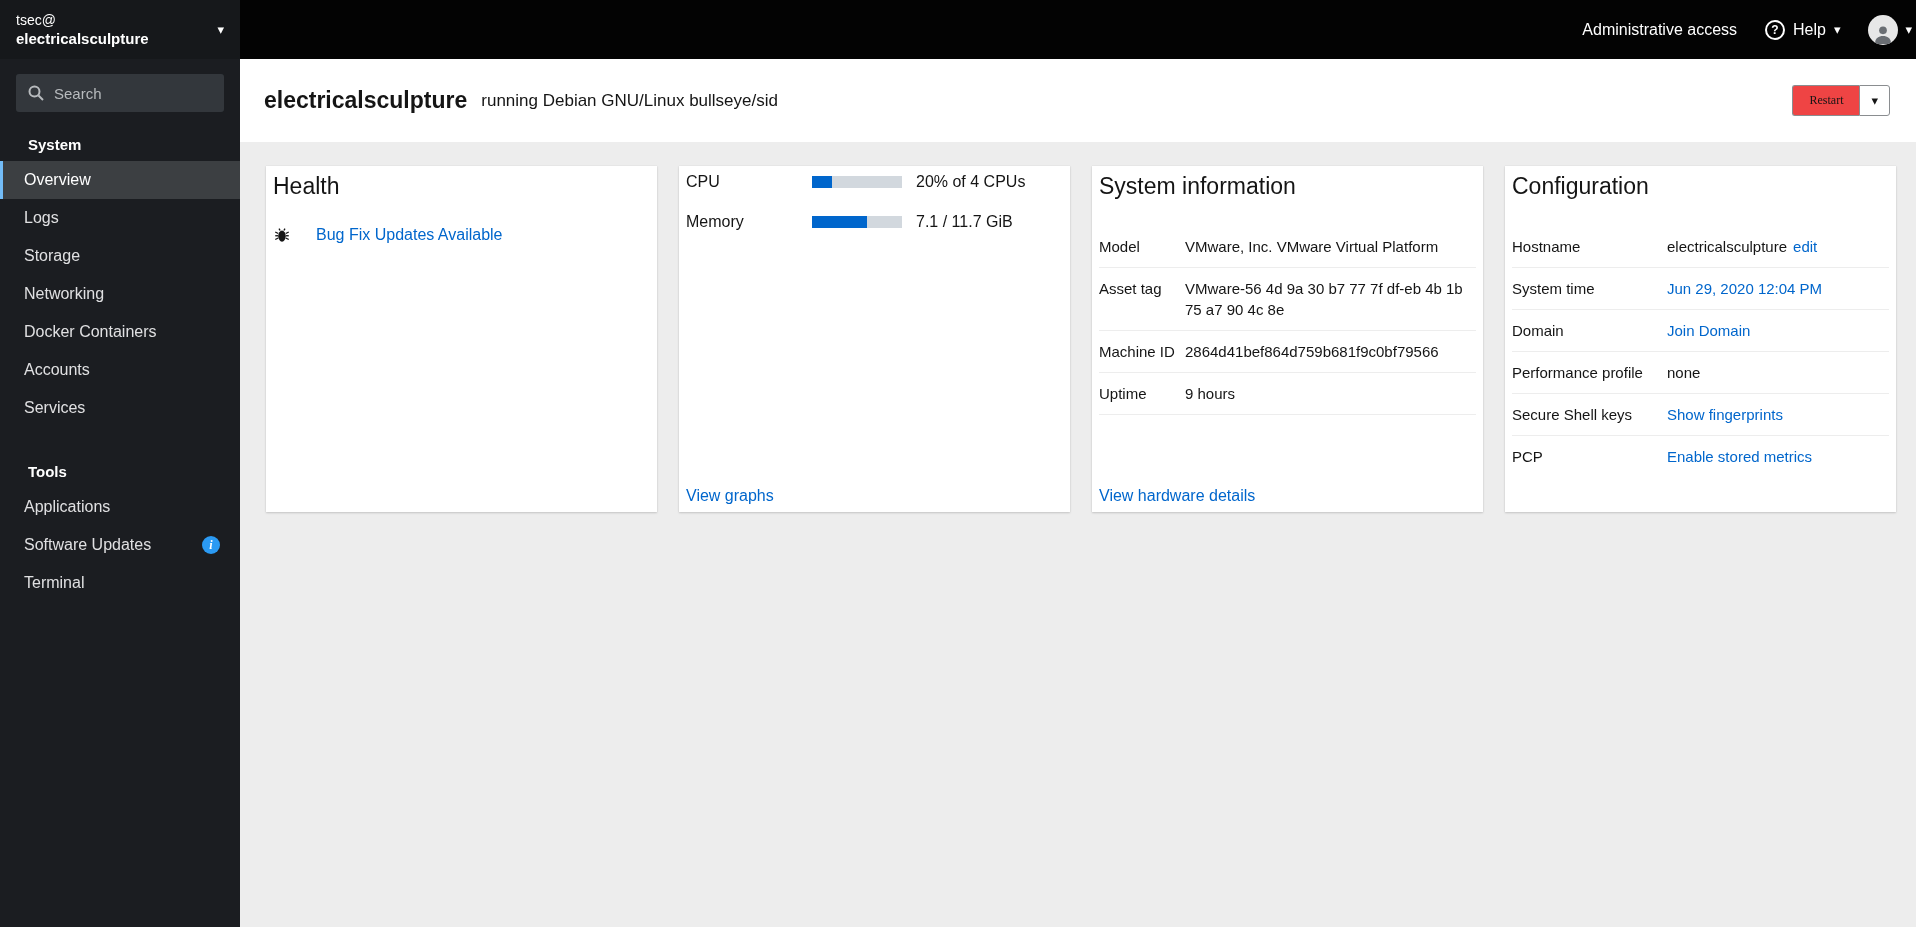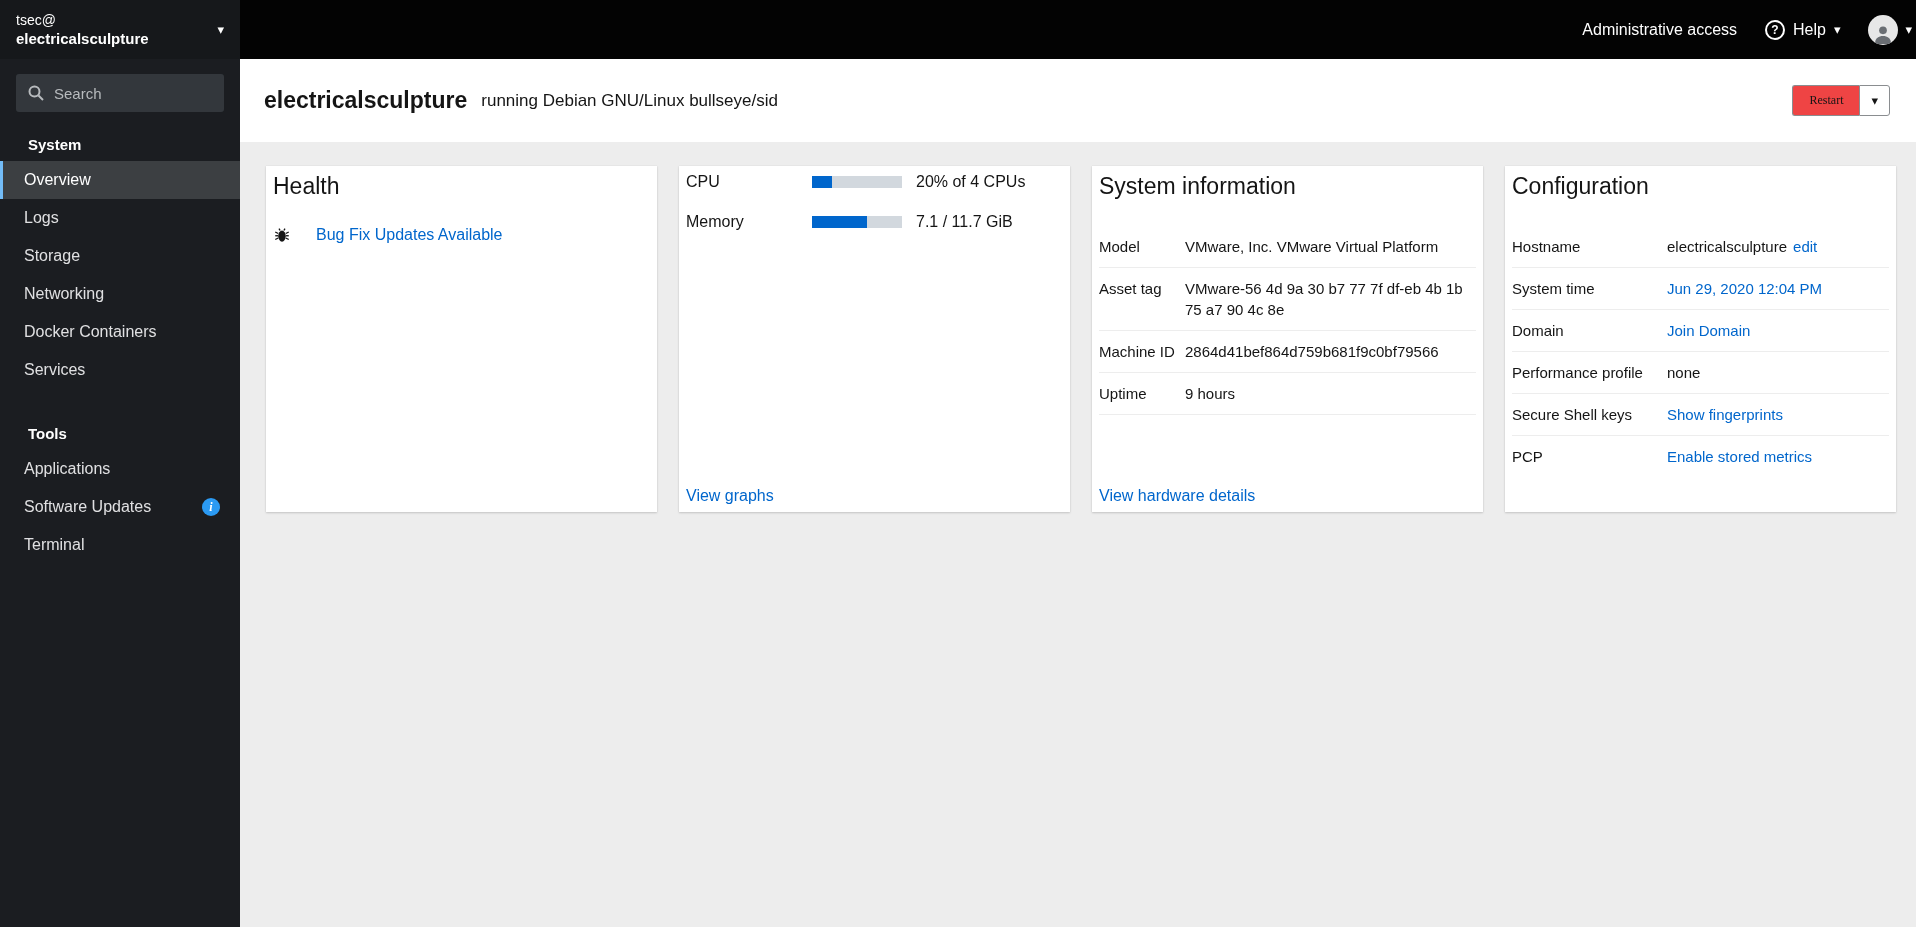--- a/index.html
+++ b/index.html
@@ -103,20 +103,23 @@
       <div class="nav-item">
         <span>Storage</span>
       </div>
       <div class="nav-item">
         <span>Networking</span>
       </div>
       <div class="nav-item">
         <span>Docker Containers</span>
       </div>
       <div class="nav-item">
+        <span>Accounts</span>
+      </div>
+      <div class="nav-item">
         <span>Services</span>
       </div>
     </div>
 
     <div class="nav-section">
       <div class="nav-title">Tools</div>
       <div class="nav-item">
         <span>Applications</span>
       </div>
       <div class="nav-item">

